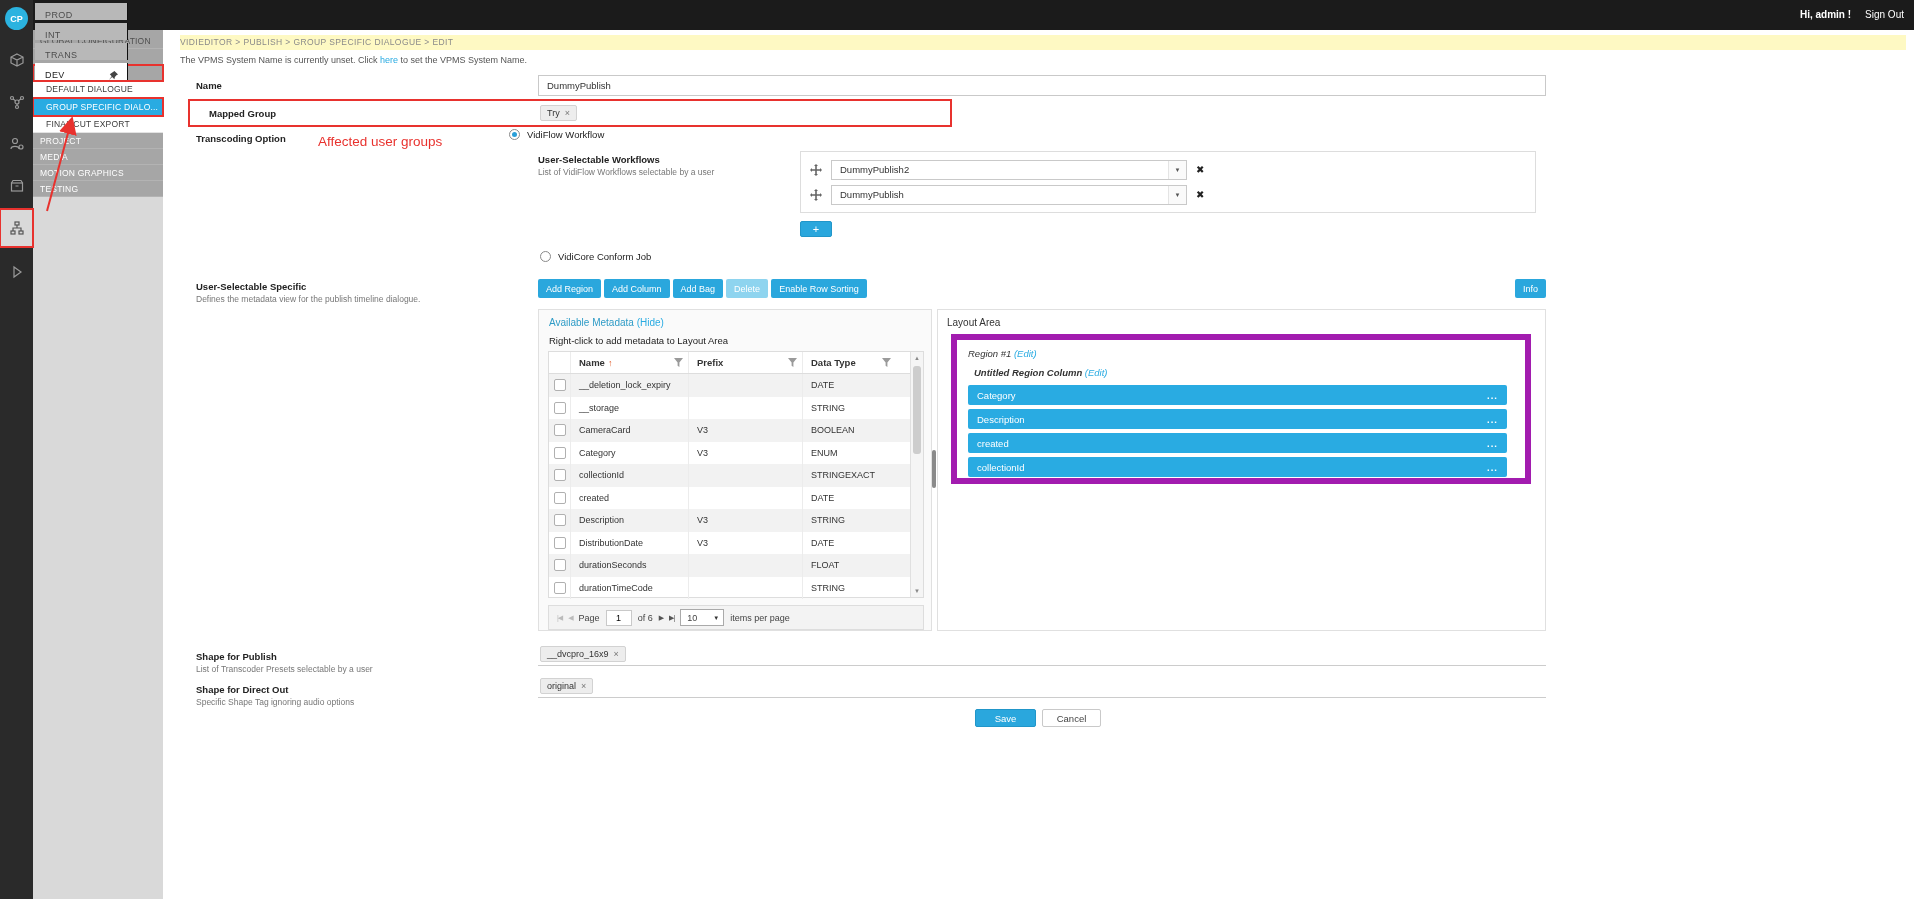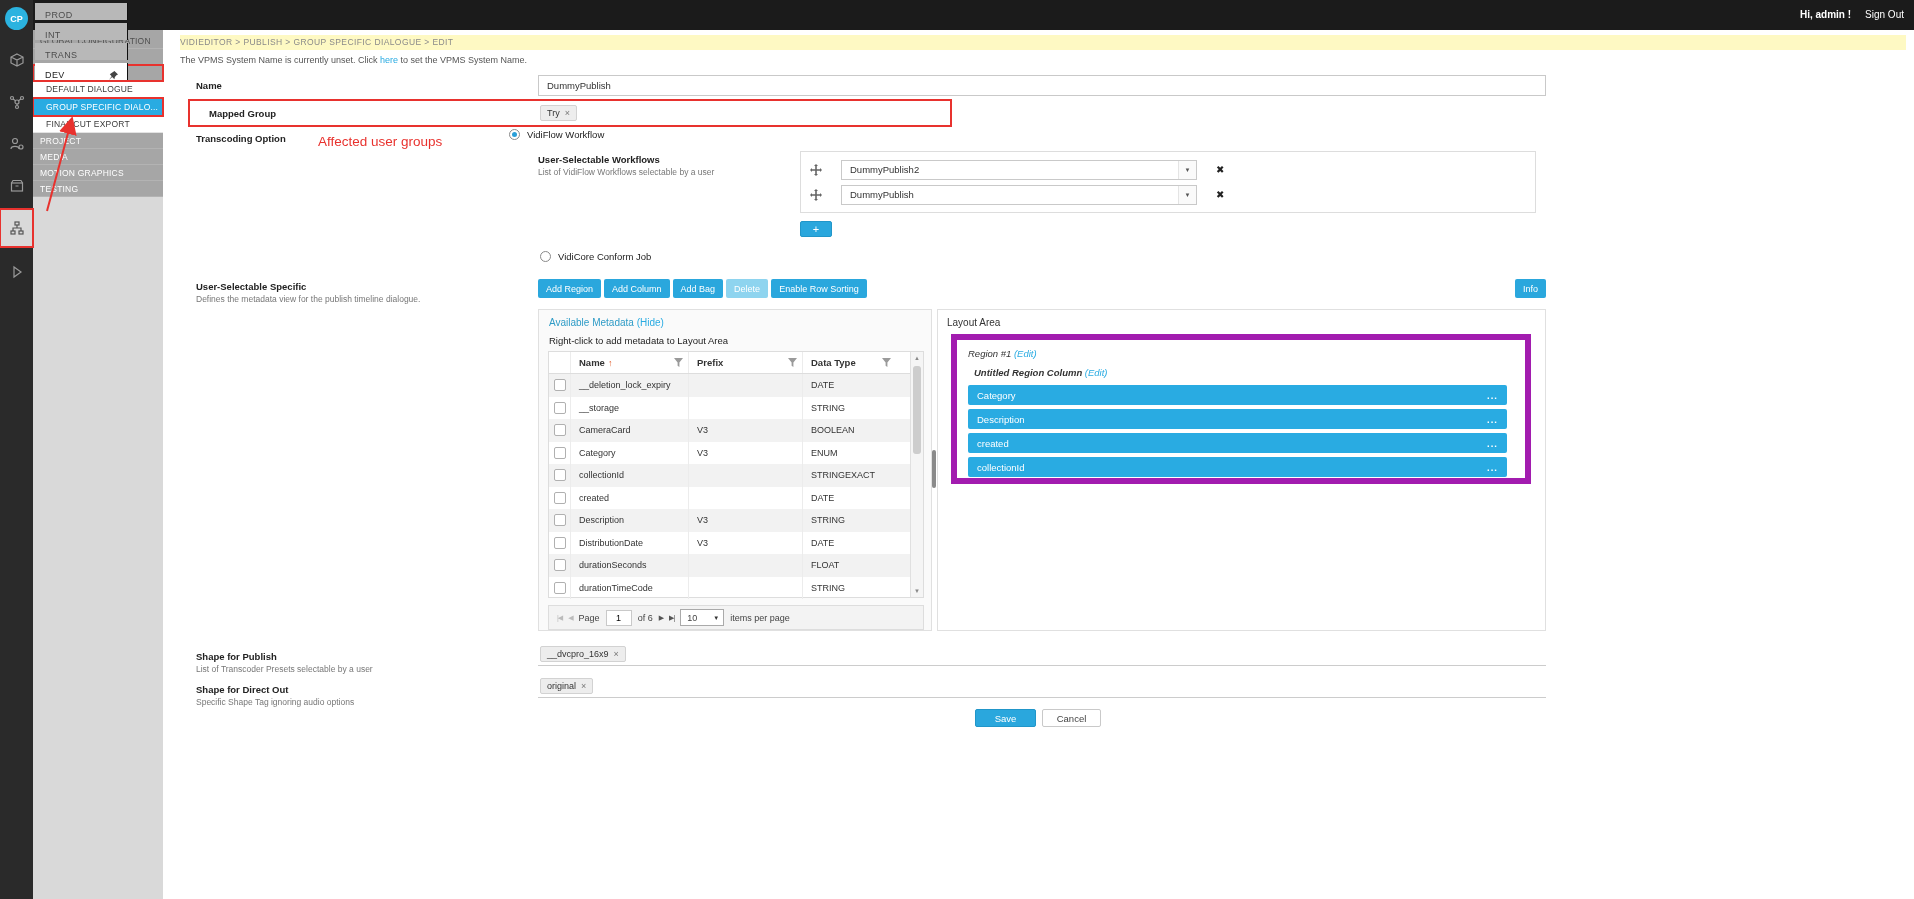--- a/index.html
+++ b/index.html
@@ -54,21 +54,21 @@
   .tag { display:inline-flex; align-items:center; gap:5px; background:#ededed; border:1px solid #d2d2d2;
     border-radius:2px; padding:2px 6px; font-size:9px; color:#333; }
   .tag .tx { color:#777; cursor:pointer; }
   
   .radio { position:absolute; display:flex; align-items:center; gap:7px; cursor:pointer; }
   .rb { width:11px; height:11px; border:1px solid #8a8a8a; border-radius:50%; background:#fff; position:relative; flex:0 0 auto;}
   .radio.sel .rb::after { content:""; position:absolute; inset:2px; border-radius:50%; background:#2a9fd8; }
   .rlabel { font-size:9.5px; color:#222; }
   
   .wf-panel { position:absolute; left:637px; top:121px; width:736px; height:62px; border:1px solid #ddd; background:#fff; padding-top:5px;}
-  .wf-row { display:flex; align-items:center; gap:19px; height:25px; padding-left:9px; }
+  .wf-row { display:flex; align-items:center; gap:9px; height:25px; padding-left:9px; }
   .drag svg { display:block; }
   .dropdown { width:356px; height:20px; border:1px solid #c9c9c9; background:#fff; display:flex; align-items:center; cursor:pointer; }
   .dd-val { flex:1; padding-left:8px; font-size:9.5px; color:#333; }
   .dd-caret { width:18px; height:100%; display:flex; align-items:center; justify-content:center;
     font-size:6px; color:#555; border-left:1px solid #e4e4e4; background:#fafafa; }
   .row-x { font-size:10px; color:#222; cursor:pointer; }
   .plus-btn { position:absolute; left:637px; top:191px; width:32px; height:16px; background:#2aa7dd; color:#fff;
     border:1px solid #2196c9; border-radius:2px; font-size:11px; line-height:12px; cursor:pointer; font-family:inherit;}
   
   .toolbar { position:absolute; left:375px; top:249px; width:1008px; height:19px; display:flex; }

